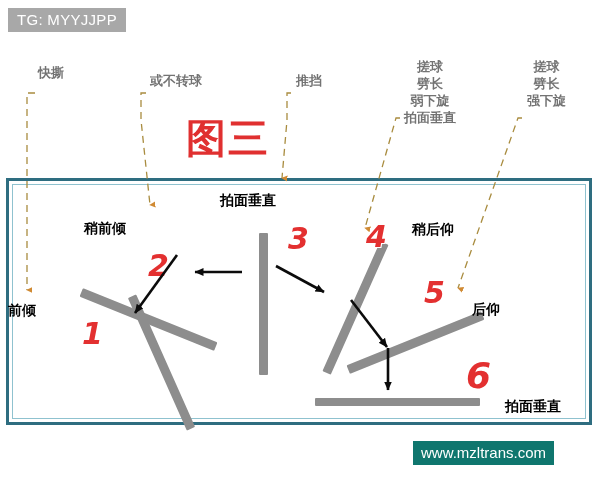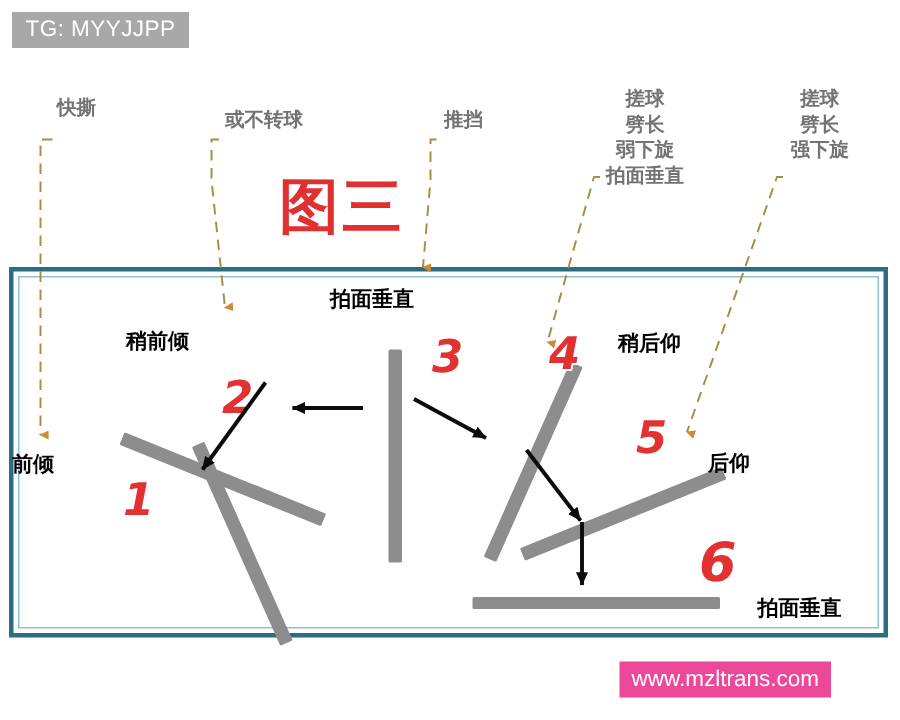--- a/index.html
+++ b/index.html
@@ -18,21 +18,21 @@
     font-family:"Liberation Sans", sans-serif;
     font-size:15px;letter-spacing:.3px;
     padding:3px 9px 4px 9px;
     line-height:1.15;
     white-space:nowrap;
   }
 
   
   .watermark{
     position:absolute;left:413px;top:441px;
-    background:#ec4899;color:#ffffff;
+    background:#0f766e;color:#ffffff;
     font-family:"Liberation Sans", sans-serif;
     font-size:15px;
     padding:3px 8px 4px 8px;
     line-height:1.15;
     white-space:nowrap;
   }
 
   
   .callout{
     position:absolute;

